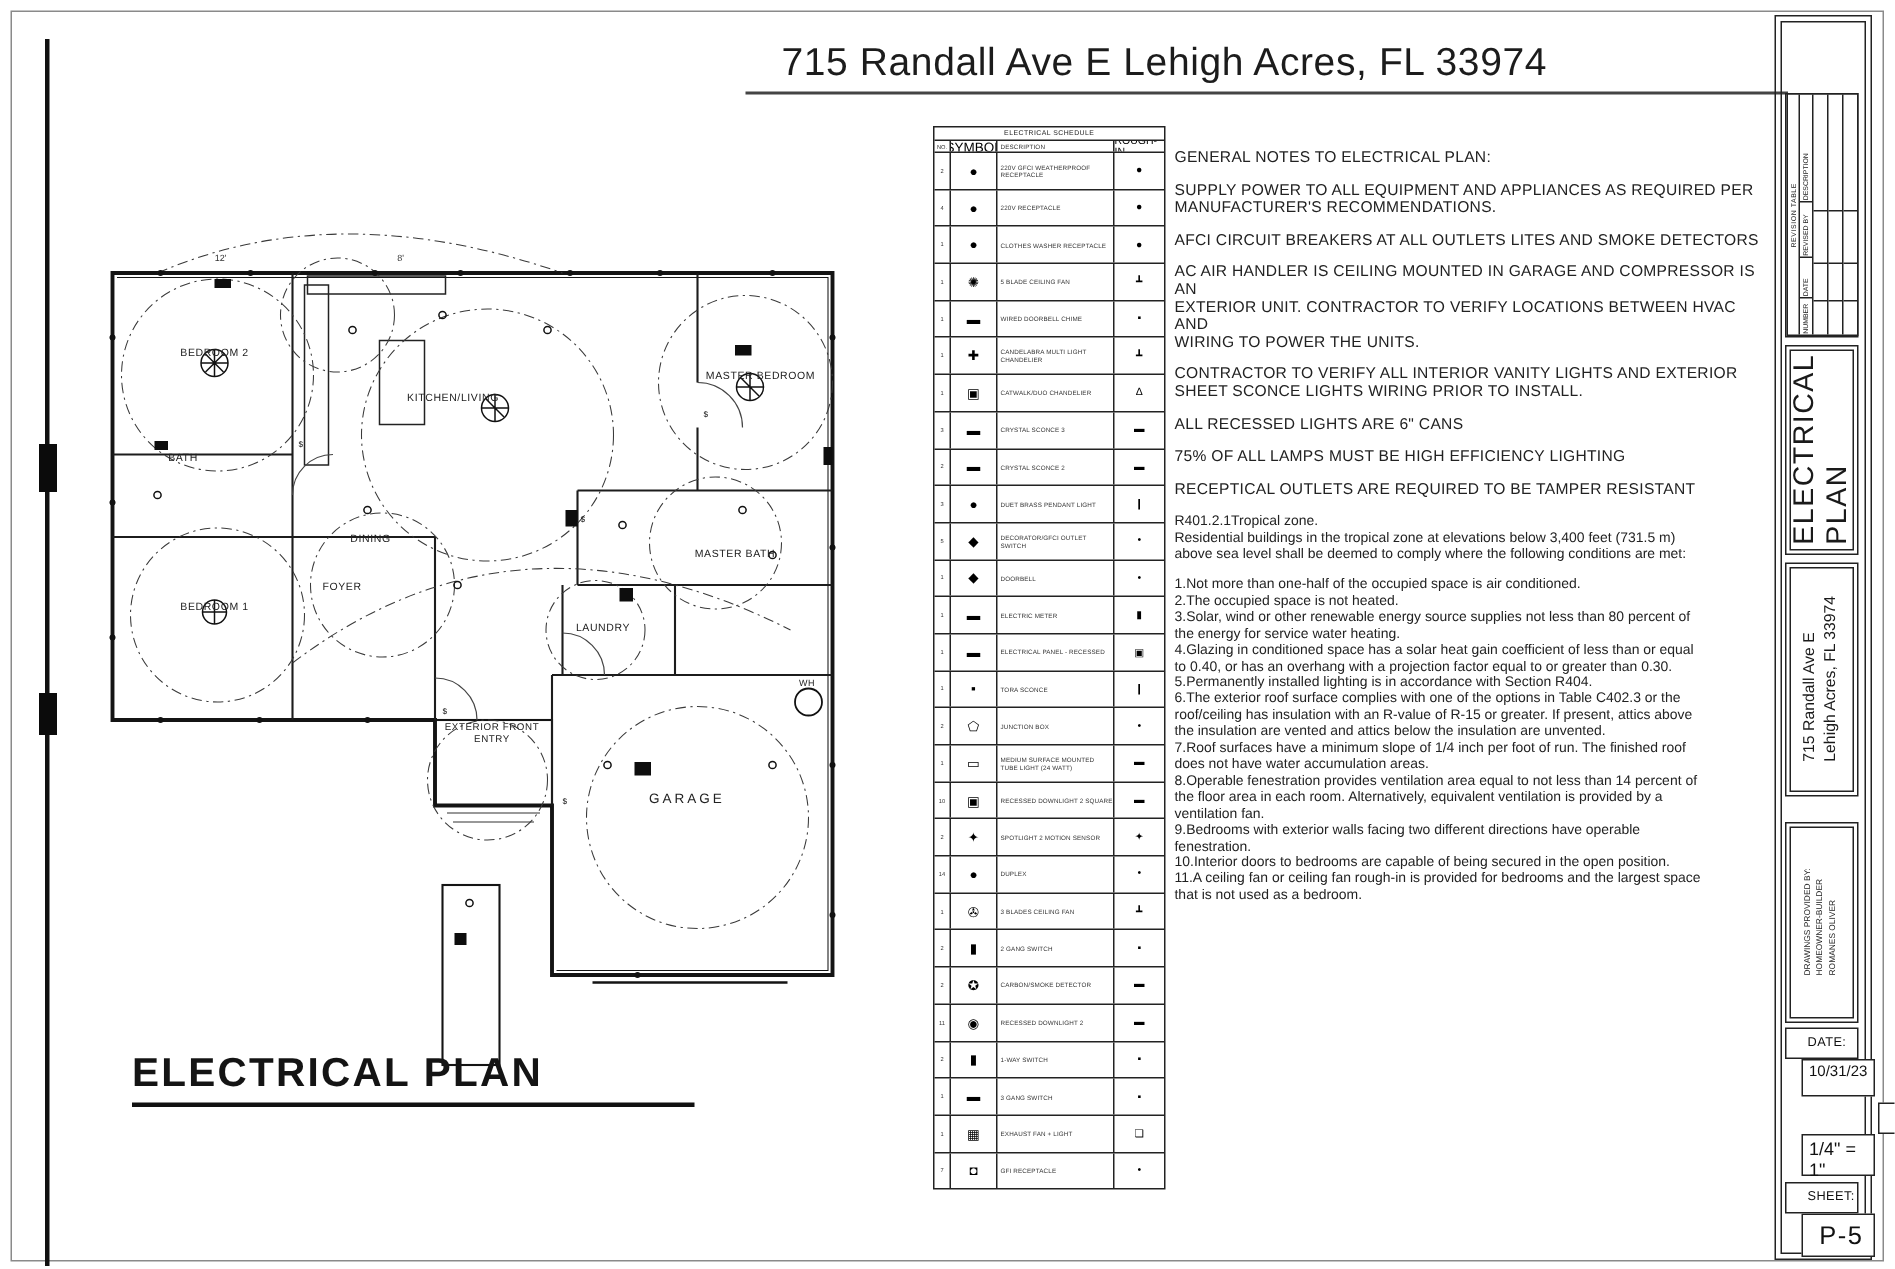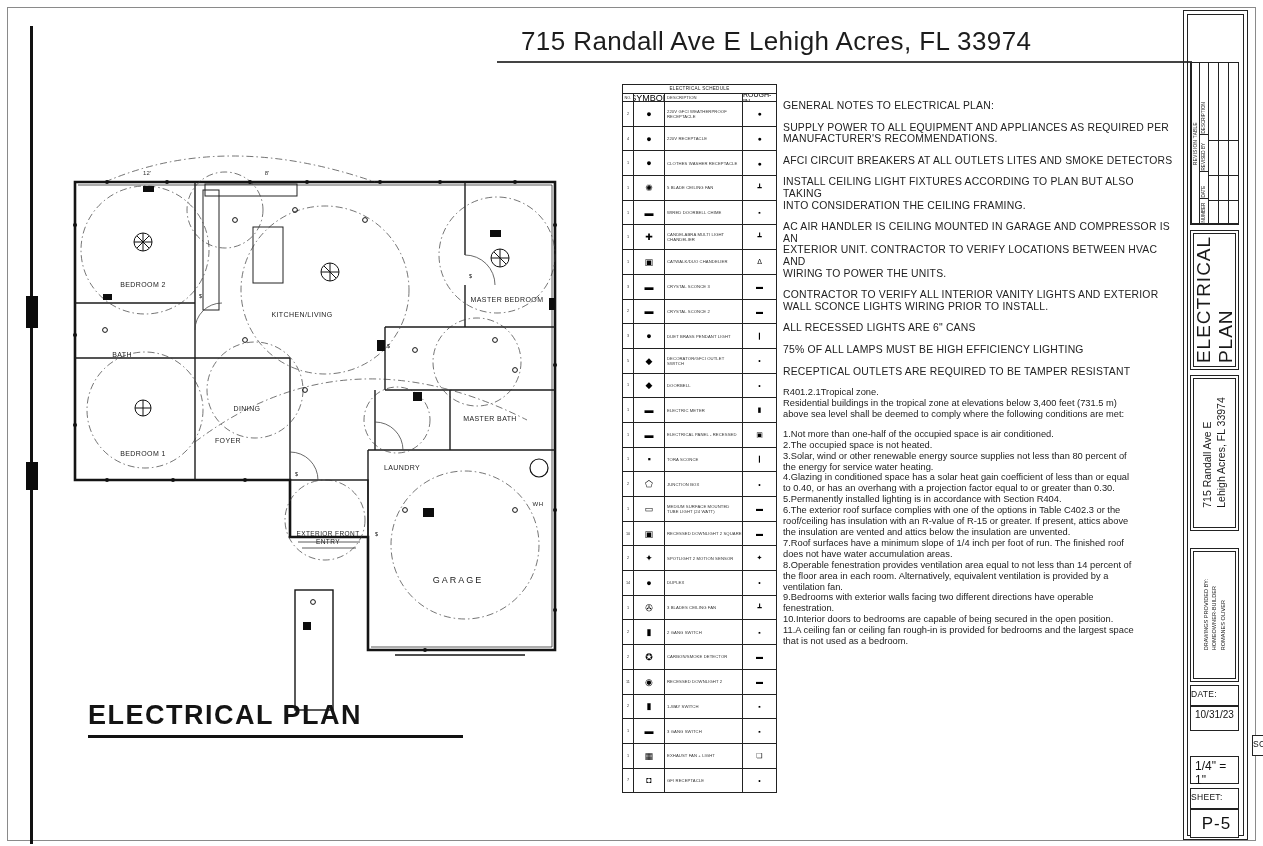--- a/index.html
+++ b/index.html
@@ -16,21 +16,21 @@
   .top-title{left:497px;top:26px;width:671px;border-bottom:2px solid #444;padding:0 0 4px 24px;
              font-size:26px;letter-spacing:.4px;font-weight:500;color:#1c1c1c;}
 
   
   .plan-title{left:88px;top:700px;width:375px;border-bottom:3px solid #111;padding-bottom:4px;
               font-size:27px;font-weight:700;letter-spacing:1.5px;color:#141414;}
 
   
   .plan-wrap{left:45px;top:90px;width:540px;height:640px;}
   .room-label{position:absolute;transform:translate(-50%,-50%);font-size:7px;letter-spacing:.4px;
-              color:#222;white-space:pre;text-align:center;line-height:1.25;margin-top:48px;}
+              color:#222;white-space:pre;text-align:center;line-height:1.25;}
   .dim-label{position:absolute;transform:translate(-50%,-50%);font-size:6px;color:#333;}
 
   
   .sched{left:622px;top:84px;width:153px;border:1px solid #222;background:#fff;}
   .sched-title{height:8px;border-bottom:1px solid #222;font-size:4.6px;text-align:center;
                line-height:8px;letter-spacing:.3px;color:#222;}
   .sched-head{display:flex;height:7px;border-bottom:1px solid #222;font-size:3.6px;color:#333;}
   .sched-row{display:flex;height:23.7px;border-bottom:1px solid #222;align-items:stretch;}
   .sched-row:last-child{border-bottom:none;}
   .c{display:flex;align-items:center;overflow:hidden;}
@@ -48,22 +48,22 @@
 
   
   .tb-outer{left:1183px;top:10px;width:63px;height:828px;border:1.2px solid #222;}
   .tb-inner{left:1187px;top:14px;width:55px;height:820px;border:1px solid #222;}
   .tb-box{border:1.2px solid #222;box-sizing:border-box;background:#fff;}
   .tb-box .in{position:absolute;left:2px;top:2px;right:2px;bottom:2px;border:.8px solid #222;}
   .rot{display:flex;align-items:center;justify-content:center;transform:rotate(-90deg);}
   .tb-sheetname{font-size:19px;letter-spacing:1px;color:#1a1a1a;line-height:1.15;white-space:pre-line;text-align:left;}
   .tb-address{font-size:10.5px;color:#1a1a1a;line-height:1.3;white-space:pre-line;text-align:left;}
   .tb-provided{font-size:5.6px;color:#222;line-height:1.5;white-space:pre-line;text-align:left;}
-  .tb-label{font-size:8.5px;padding:3px 0 0 0;color:#111;letter-spacing:.3px;}
-  .tb-value{font-size:10px;padding:2px 0 0 4px;color:#111;}
+  .tb-label{font-size:8.5px;padding:3px 0 0 14px;color:#111;letter-spacing:.3px;}
+  .tb-value{font-size:10px;padding:2px 0 0 4px;color:#111;margin-left:11px;}
   .tb-scale{font-size:12px;}
   .tb-sheetno{font-size:17px;text-align:center;padding-top:4px;letter-spacing:1px;}
 
   
   .rev-table{width:160px;height:46px;border:.8px solid #222;font-size:4.6px;color:#222;
              display:flex;flex-direction:column;}
   .rev-title{height:7px;line-height:7px;text-align:center;border-bottom:.8px solid #222;letter-spacing:.4px;}
   .rev-heads{display:flex;flex:0 0 8px;border-bottom:.8px solid #222;}
   .rev-heads span{border-right:.8px solid #222;padding:1px 1px 0 1px;overflow:hidden;white-space:nowrap;}
   .rev-rows{flex:1;display:flex;flex-direction:column;}
@@ -447,29 +447,27 @@
   <div>
 
       <p class="note-caps">GENERAL NOTES TO ELECTRICAL PLAN:</p>
 
 
       <p class="note-caps">SUPPLY POWER TO ALL EQUIPMENT AND APPLIANCES AS REQUIRED PER
 MANUFACTURER'S RECOMMENDATIONS.</p>
 
       <p class="note-caps">AFCI CIRCUIT BREAKERS AT ALL OUTLETS LITES AND SMOKE DETECTORS</p>
 
-      <p class="note-caps">INSTALL CEILING LIGHT FIXTURES ACCORDING TO PLAN BUT ALSO TAKING
-INTO CONSIDERATION THE CEILING FRAMING.</p>
 
       <p class="note-caps">AC AIR HANDLER IS CEILING MOUNTED IN GARAGE AND COMPRESSOR IS AN
 EXTERIOR UNIT. CONTRACTOR TO VERIFY LOCATIONS BETWEEN HVAC AND
 WIRING TO POWER THE UNITS.</p>
 
       <p class="note-caps">CONTRACTOR TO VERIFY ALL INTERIOR VANITY LIGHTS AND EXTERIOR
-WALL SCONCE LIGHTS WIRING  PRIOR TO INSTALL.</p>
+SHEET SCONCE LIGHTS WIRING  PRIOR TO INSTALL.</p>
 
 
       <p class="note-caps">ALL RECESSED LIGHTS ARE 6" CANS</p>
 
 
       <p class="note-caps">75% OF ALL LAMPS MUST BE HIGH EFFICIENCY LIGHTING</p>
 
       <p class="note-caps">RECEPTICAL OUTLETS ARE REQUIRED TO BE TAMPER RESISTANT</p>
 
     </div>

